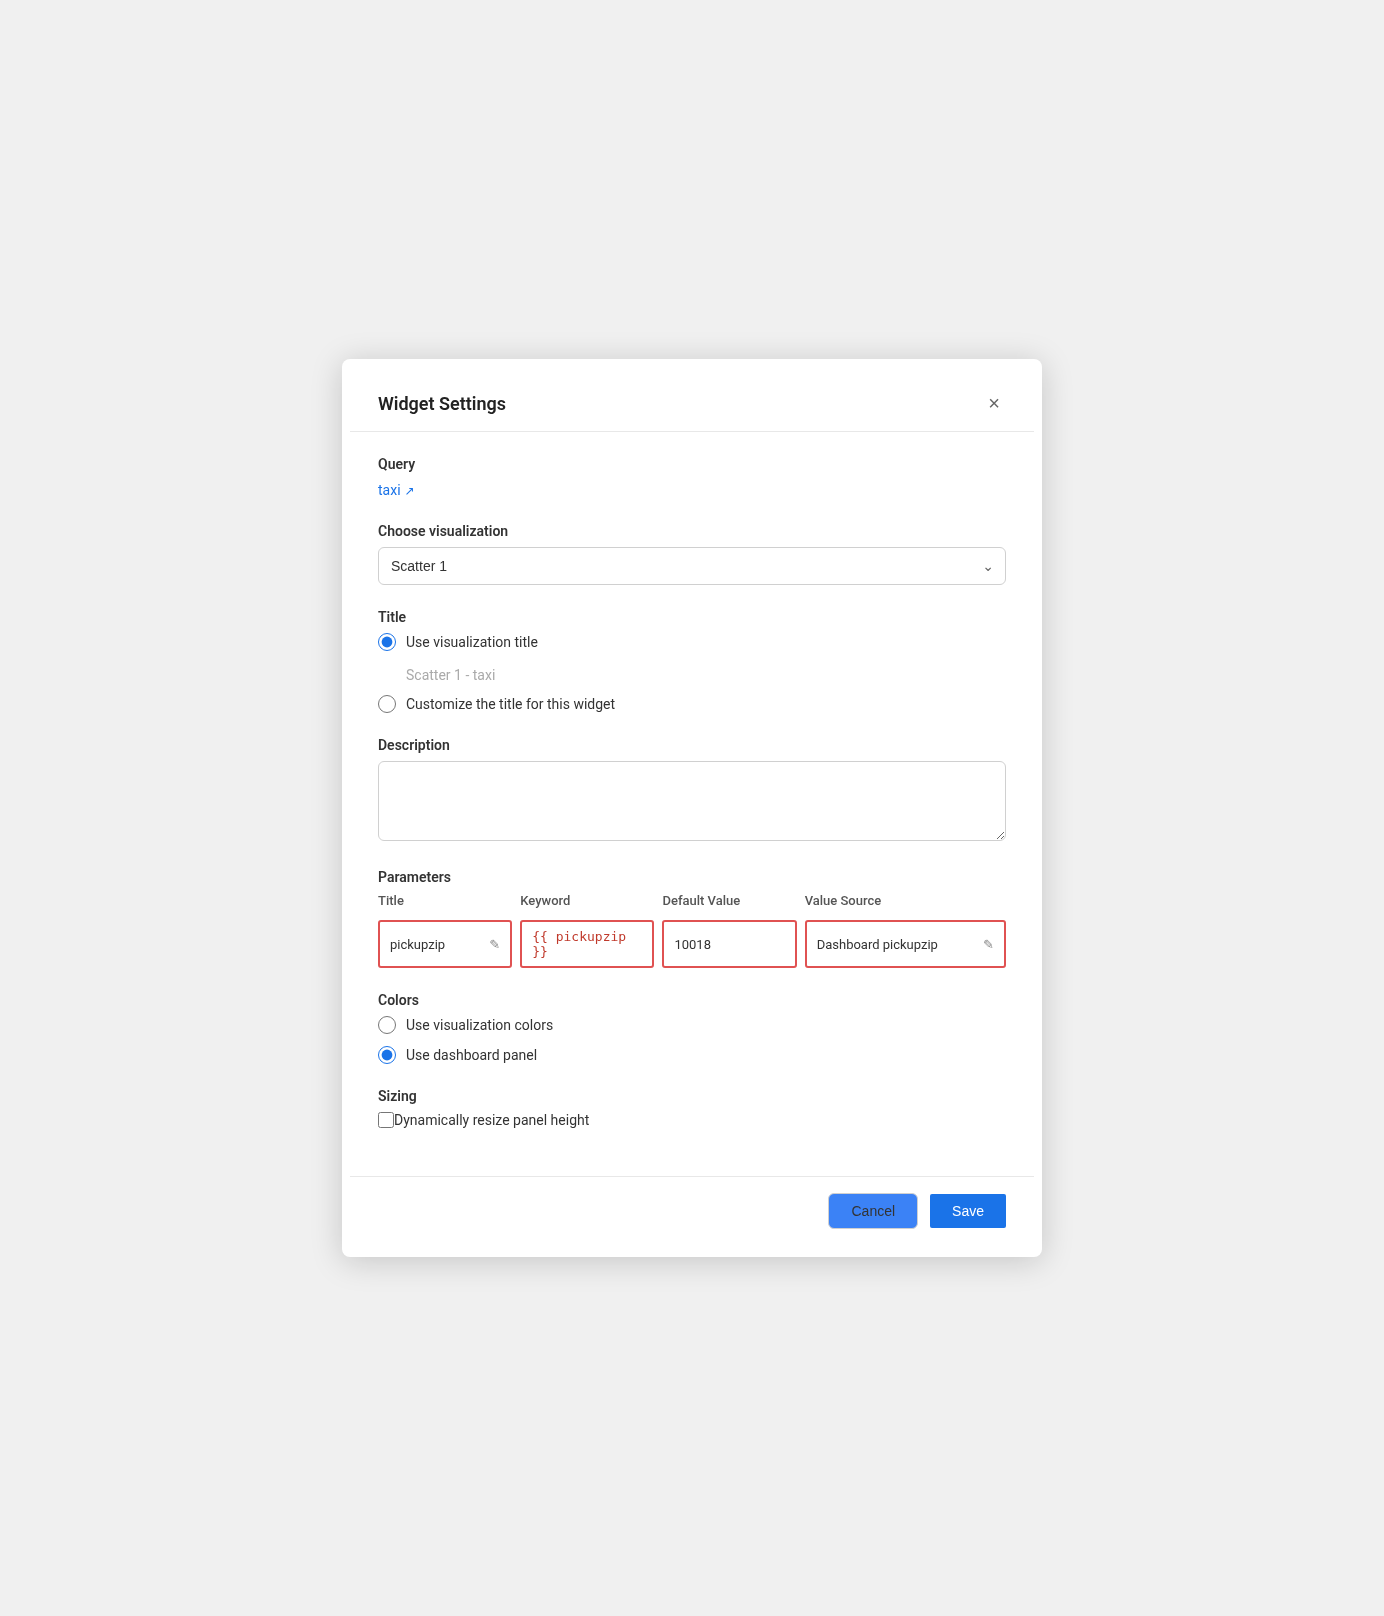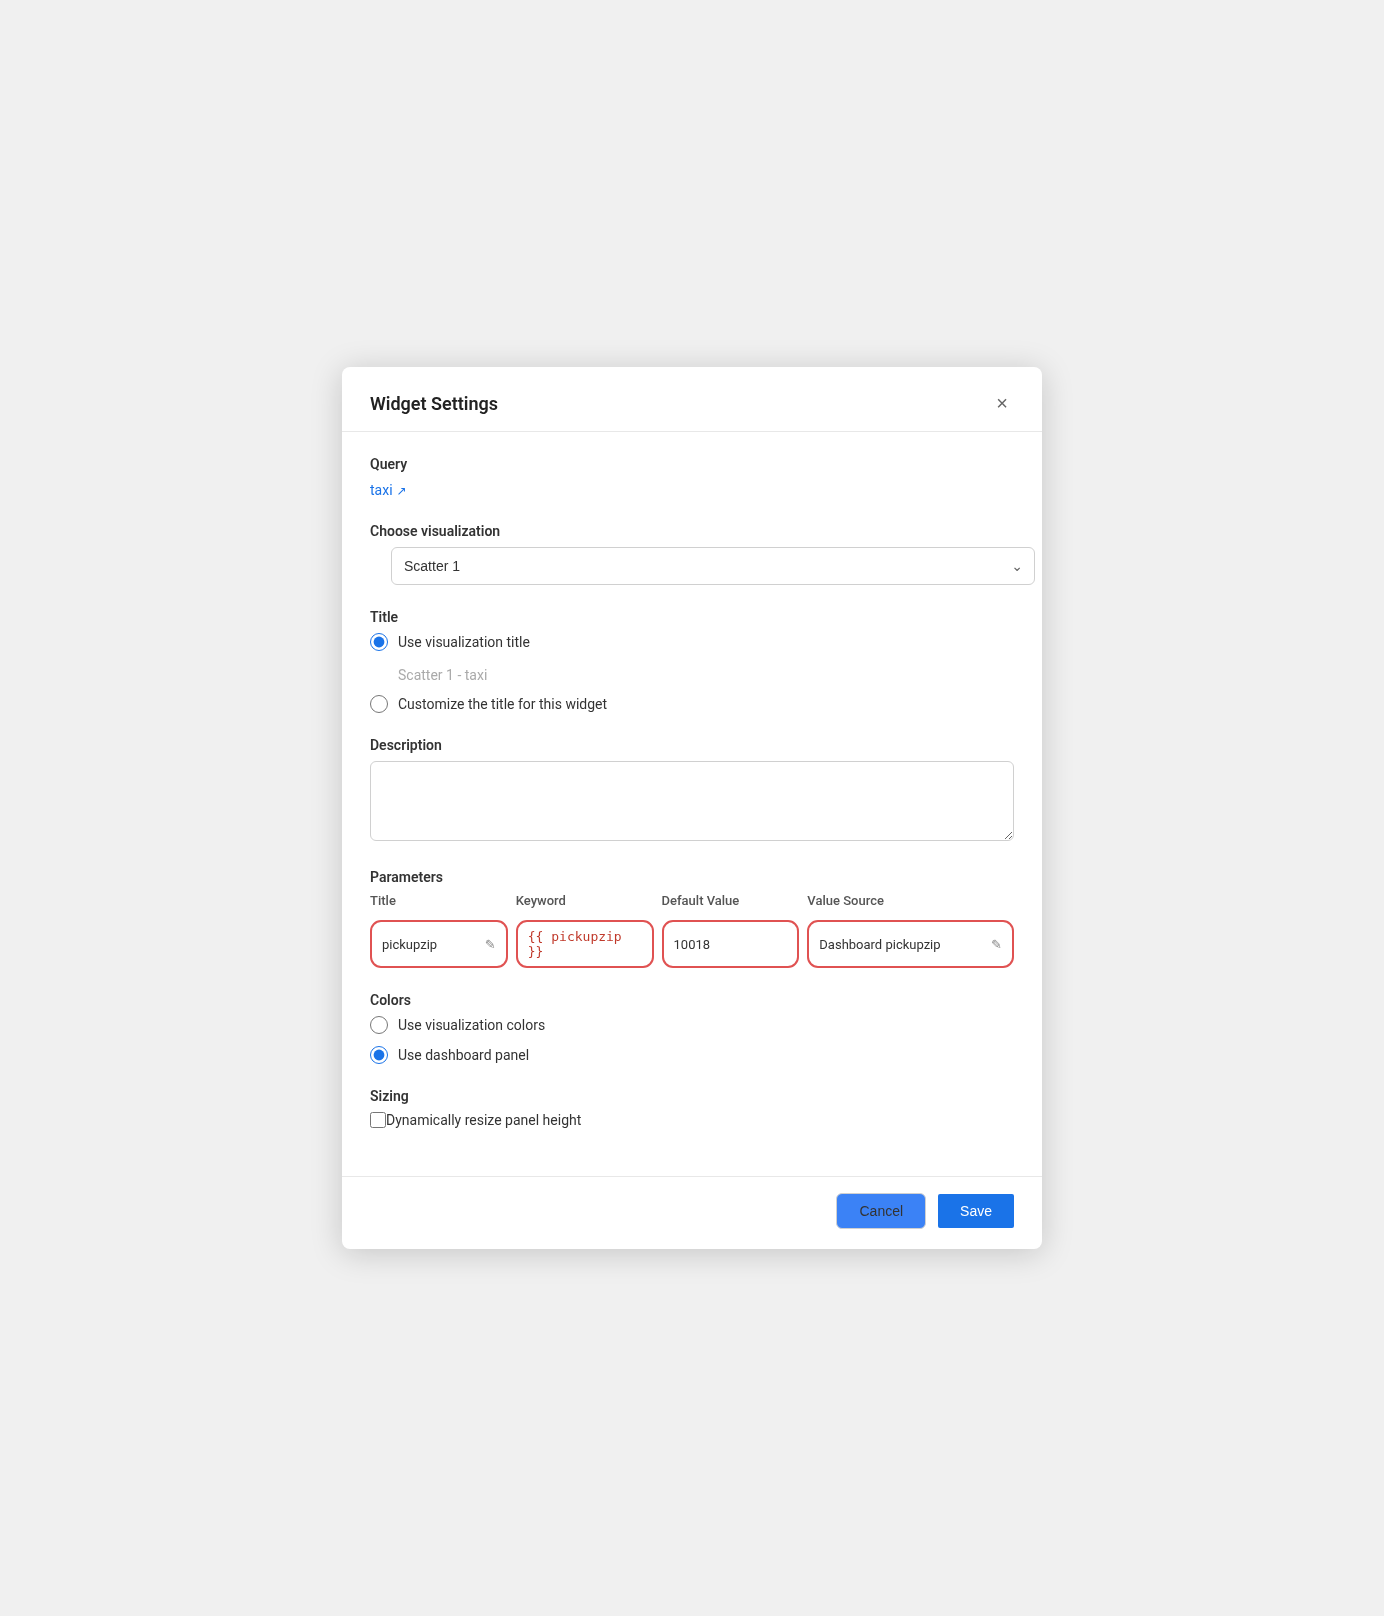--- a/index.html
+++ b/index.html
@@ -10,21 +10,21 @@
       justify-content: center;
       align-items: center;
       min-height: 100vh;
     }
     .modal {
       background: #fff;
       border-radius: 8px;
       width: 700px;
       max-width: 98vw;
       box-shadow: 0 4px 32px rgba(0,0,0,0.18);
-      padding: 0;
+      padding: 8px;
       position: relative;
     }
     .modal-header {
       display: flex;
       align-items: center;
       justify-content: space-between;
       padding: 24px 28px 16px 28px;
       border-bottom: 1px solid #e8e8e8;
     }
     .modal-title {
@@ -62,21 +62,20 @@
       align-items: flex-end;
       gap: 4px;
     }
     .external-icon {
       display: inline-block;
       font-size: 12px;
     }
     .select-wrapper {
       position: relative;
       width: 100%;
-      margin-left: 21px;
     }
     .select-box {
       width: 100%;
       padding: 10px 36px 10px 12px;
       border: 1px solid #d0d0d0;
       border-radius: 6px;
       font-size: 14px;
       color: #333;
       background: #fff;
       appearance: none;
@@ -145,21 +144,21 @@
       font-weight: 500;
       padding: 0 0 4px 0;
     }
     .parameters-row {
       display: grid;
       grid-template-columns: 1fr 1fr 1fr 1.5fr;
       gap: 8px;
     }
     .param-cell {
       border: 2px solid #e05252;
-      border-radius: 11px;
+      border-radius: 3px;
       padding: 7px 10px;
       font-size: 13px;
       color: #333;
       background: #fff;
       display: flex;
       align-items: center;
       justify-content: space-between;
       min-height: 36px;
     }
     .param-cell.keyword {

